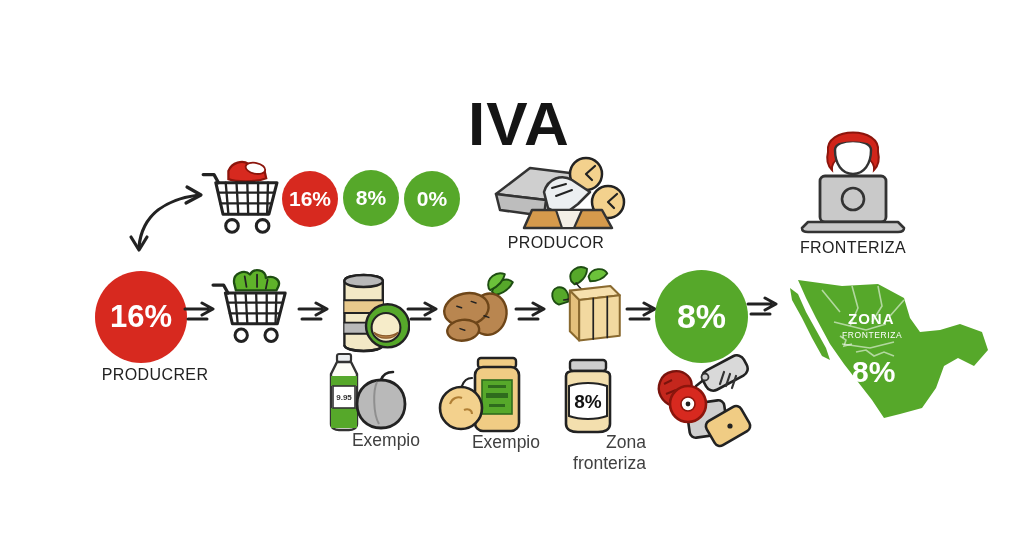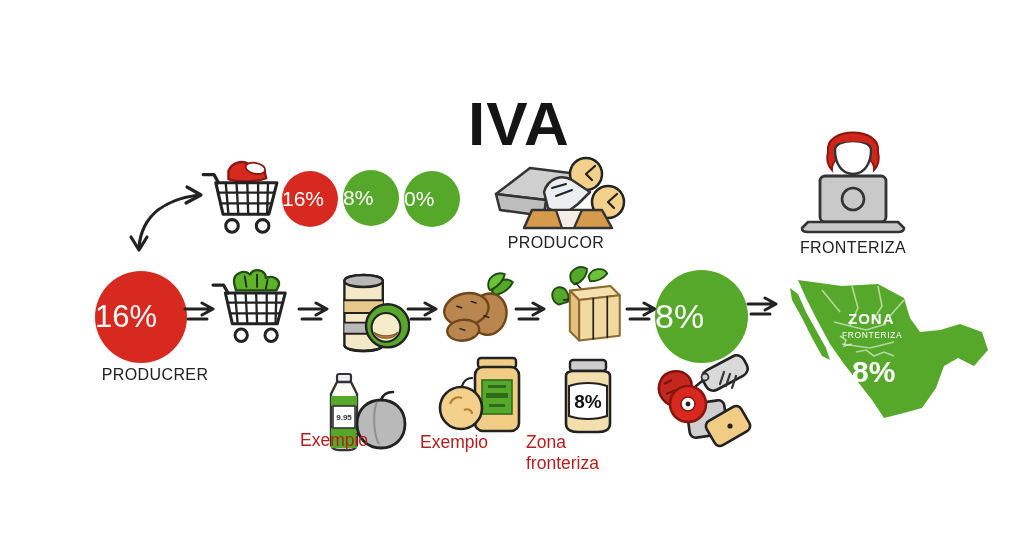--- a/index.html
+++ b/index.html
@@ -1,26 +1,26 @@
 <!DOCTYPE html>
 <html><head>
 <meta charset="utf-8">
 <style>
   html,body{margin:0;padding:0;background:#fff;}
   #stage{position:relative;width:1024px;height:559px;background:#fff;overflow:hidden;
          font-family:"Liberation Sans","DejaVu Sans",sans-serif;color:#1d1d1d;}
   .abs{position:absolute;}
   .title{font-size:62px;font-weight:800;letter-spacing:1px;color:#151515;}
-  .badge{border-radius:50%;display:flex;align-items:center;
-         color:#fff;font-weight:400;}
+  .badge{border-radius:50%;display:flex;align-items:center;justify-content:center;
+         color:#fff;font-weight:700;}
   .badge.red{background:#d7291f;}
   .badge.green{background:#56a82a;}
   .badge.small{width:56px;height:56px;font-size:21px;}
   .caption{font-size:16px;letter-spacing:.4px;color:#222;text-align:center;white-space:nowrap;}
-  .item-caption{font-size:17.5px;color:#b91c1c;text-align:left;line-height:21px;}
+  .item-caption{font-size:17.5px;color:#404040;text-align:right;line-height:21px;}
   svg{display:block;}
   .stroke{fill:none;stroke:#222;stroke-linecap:round;stroke-linejoin:round;}
 </style>
 </head>
 <body>
 
 <div id="stage">
 
   <div class="abs title" style="left:468px;top:88px;">IVA</div>
 
@@ -177,21 +177,21 @@
       <path d="M8 28 L16 34 L24 52 L34 70 L44 88 L48 100 L40 96 L30 78 L20 58 L10 40 Z" fill="#56a82a"></path>
       <path d="M16 20 L60 26 L96 24 L122 38 L128 58 L138 72 L158 70 L178 64 L200 72 L206 90 L192 106 L176 98 L162 106 L154 128 L140 148 L118 154 L102 158 L90 140 L76 122 L62 104 L48 84 L34 58 L24 38 Z" fill="#56a82a"></path>
       <path d="M40 30 L58 52 M70 26 L76 48 L68 66 M96 26 L100 46 L90 62 M122 40 L108 56 M52 62 L84 70 L104 64 M60 84 L88 88 L112 82" stroke="rgba(255,255,255,0.55)" stroke-width="1.6" fill="none"></path>
       <path d="M58 76 L64 80 L62 86 L70 84 M74 92 L84 90 L92 96 L102 92 L112 96" stroke="rgba(255,255,255,0.55)" stroke-width="1.6" fill="none"></path>
       <text x="66" y="64" fill="#fff" font-size="15" font-weight="bold" letter-spacing="1" font-family="Liberation Sans, sans-serif">ZONA</text>
       <text x="60" y="78" fill="#fff" font-size="8.5" letter-spacing="0.6" font-family="Liberation Sans, sans-serif">FRONTERIZA</text>
       <text x="70" y="122" fill="#fff" font-size="30" font-weight="bold" font-family="Liberation Sans, sans-serif">8%</text>
     </svg>
   </div>
 
-  <div class="abs" style="left:315px;top:372px;">
+  <div class="abs" style="left:315px;top:352px;">
     <svg width="102" height="80" viewBox="0 0 102 80">
       <rect x="22" y="2" width="14" height="8" rx="2" fill="#eceff1" stroke="#333" stroke-width="2.2"></rect>
       <path d="M22 10 L36 10 L42 22 L42 72 C42 76 38 78 34 78 L24 78 C20 78 16 76 16 72 L16 22 Z" fill="#fdfdf6" stroke="#333" stroke-width="2.4" stroke-linejoin="round"></path>
       <rect x="16" y="24" width="26" height="10" fill="#56a82a"></rect>
       <rect x="16" y="56" width="26" height="20" fill="#56a82a"></rect>
       <rect x="18" y="34" width="22" height="22" fill="#fff" stroke="#333" stroke-width="1.6"></rect>
       <text x="29" y="48" fill="#333" font-size="8" font-weight="bold" text-anchor="middle" font-family="Liberation Sans, sans-serif">9.95</text>
       <path class="stroke" stroke-width="2.6" stroke="#6e4619" d="M66 28 C68 22 72 20 78 20"></path>
       <path d="M42 52 C42 36 54 28 66 28 C78 28 90 36 90 52 C90 66 80 76 66 76 C52 76 42 66 42 52 Z" fill="#b9b9b9" stroke="#222" stroke-width="2.8"></path>
       <path d="M62 30 C58 38 58 62 64 72" fill="none" stroke="#8f8f8f" stroke-width="2"></path>

